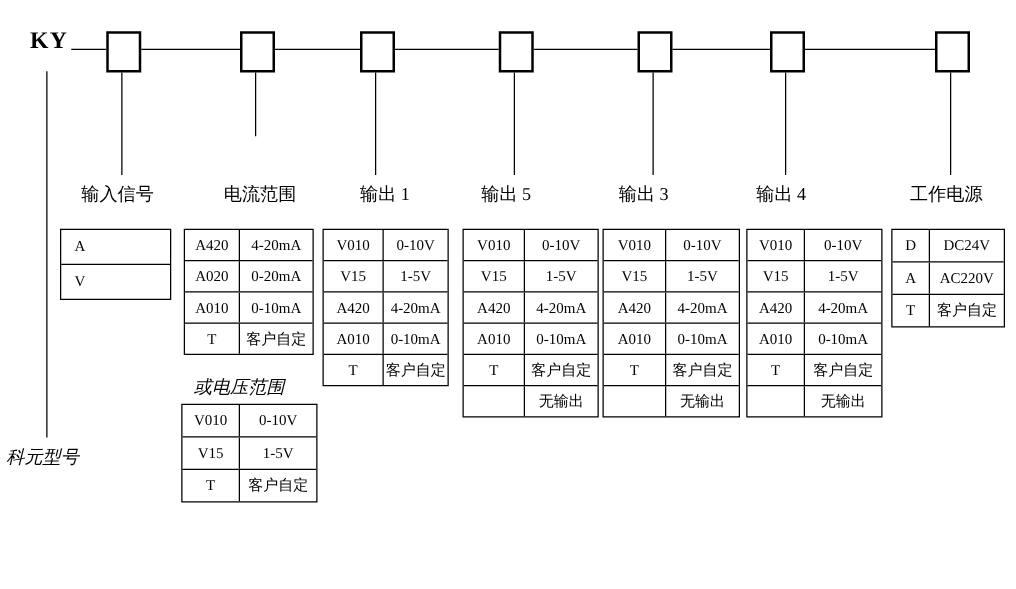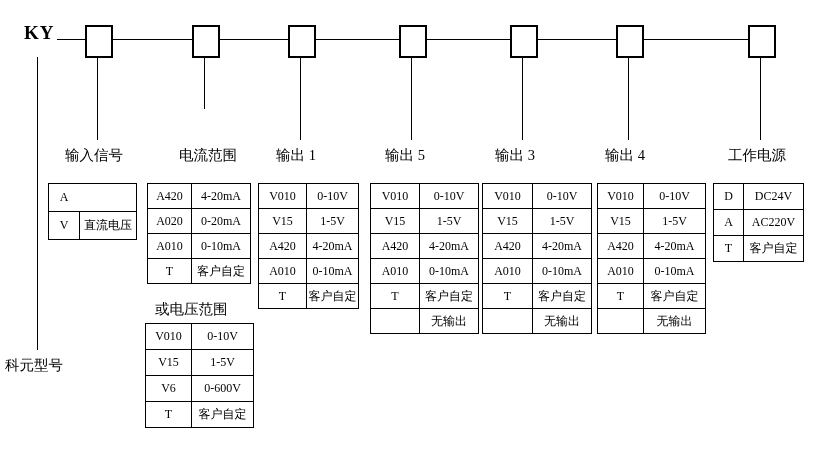--- a/index.html
+++ b/index.html
@@ -3,21 +3,21 @@
 <meta charset="utf-8">
 <style>
   html,body{margin:0;padding:0;background:#ffffff;}
   #page{position:relative;width:813px;height:445px;background:#ffffff;overflow:hidden;
         font-family:"Liberation Serif","DejaVu Serif",serif;color:#000;}
   .hline{position:absolute;height:1px;background:#000;}
   .vline{position:absolute;width:1px;background:#000;}
   .codebox{position:absolute;width:24px;height:29px;border:2px solid #000;background:#ffffff;}
   .prefix{position:absolute;font-size:19px;font-weight:bold;letter-spacing:1px;}
   .lbl{position:absolute;font-size:14.5px;white-space:nowrap;transform:translateX(-50%);}
-  .lbl-left{position:absolute;font-size:14.5px;white-space:nowrap;}
+  .lbl-left{position:absolute;font-size:14.5px;white-space:nowrap;font-style:italic;}
   .ctable{position:absolute;border:1px solid #000;background:#fff;}
   .trow{display:grid;grid-template-columns:var(--c1) var(--c2);height:var(--rh);}
   .trow + .trow{border-top:1px solid #000;}
   .tcell{display:flex;align-items:center;justify-content:center;font-size:12px;white-space:nowrap;}
   .tcell + .tcell{border-left:1px solid #000;}
 </style>
 </head>
 <body>
 
 <div id="page">
@@ -38,35 +38,34 @@
   <div class="codebox" style="left:85px;top:25px;"></div>
   <div class="codebox" style="left:192px;top:25px;"></div>
   <div class="codebox" style="left:288px;top:25px;"></div>
   <div class="codebox" style="left:399px;top:25px;"></div>
   <div class="codebox" style="left:510px;top:25px;"></div>
   <div class="codebox" style="left:616px;top:25px;"></div>
   <div class="codebox" style="left:748px;top:25px;"></div>
 
   <span class="lbl" style="left:94px;top:146px;">输入信号</span>
   <span class="lbl" style="left:208px;top:146px;">电流范围</span>
-  <span class="lbl" style="left:296px;top:146px;">输出 1</span>
+  <span class="lbl" style="left:308px;top:146px;">输出 1</span>
   <span class="lbl" style="left:405px;top:146px;">输出 5</span>
   <span class="lbl" style="left:515px;top:146px;">输出 3</span>
   <span class="lbl" style="left:625px;top:146px;">输出 4</span>
   <span class="lbl" style="left:757px;top:146px;">工作电源</span>
   <span class="lbl-left" style="left:155px;top:300px;">或电压范围</span>
   <span class="lbl-left" style="left:5px;top:356px;">科元型号</span>
 
   <div class="ctable" style="left:48px;top:183px;--c1:30px;--c2:57px;--rh:27px;">
       <div class="trow">
         <div class="tcell">A</div>
       </div>
       <div class="trow">
         <div class="tcell">V</div>
-        <div class="tcell">直流电压</div>
       </div>
     </div>
 
   <div class="ctable" style="left:147px;top:183px;--c1:43px;--c2:59px;--rh:24px;">
       <div class="trow">
         <div class="tcell">A420</div>
         <div class="tcell">4-20mA</div>
       </div>
       <div class="trow">
         <div class="tcell">A020</div>
@@ -85,24 +84,20 @@
   <div class="ctable" style="left:145px;top:323px;--c1:45px;--c2:62px;--rh:25px;">
       <div class="trow">
         <div class="tcell">V010</div>
         <div class="tcell">0-10V</div>
       </div>
       <div class="trow">
         <div class="tcell">V15</div>
         <div class="tcell">1-5V</div>
       </div>
       <div class="trow">
-        <div class="tcell">V6</div>
-        <div class="tcell">0-600V</div>
-      </div>
-      <div class="trow">
         <div class="tcell">T</div>
         <div class="tcell">客户自定</div>
       </div>
     </div>
 
   <div class="ctable" style="left:258px;top:183px;--c1:47px;--c2:52px;--rh:24px;">
       <div class="trow">
         <div class="tcell">V010</div>
         <div class="tcell">0-10V</div>
       </div>

